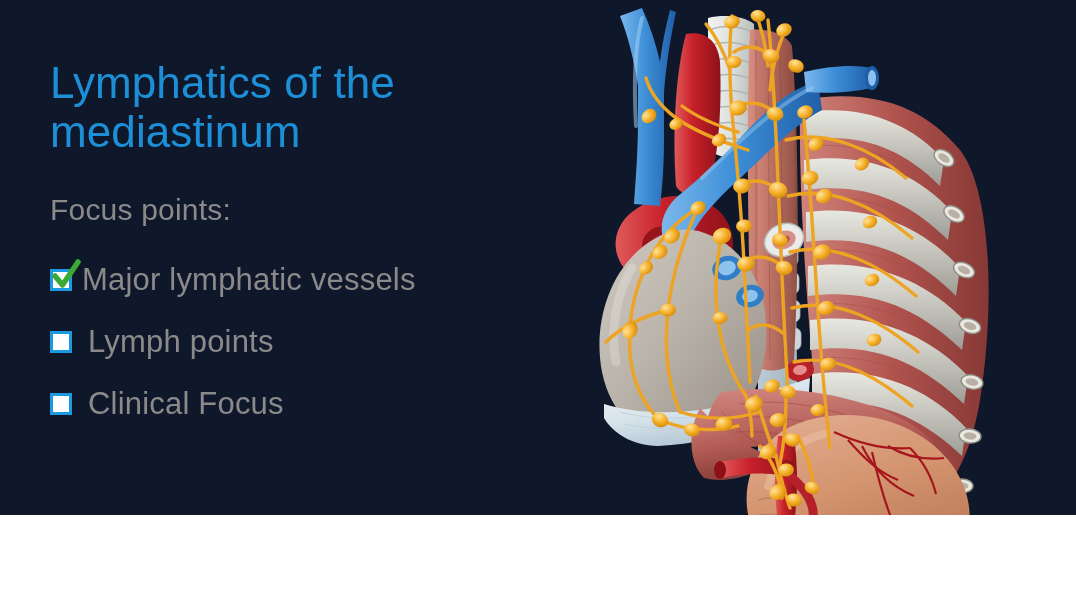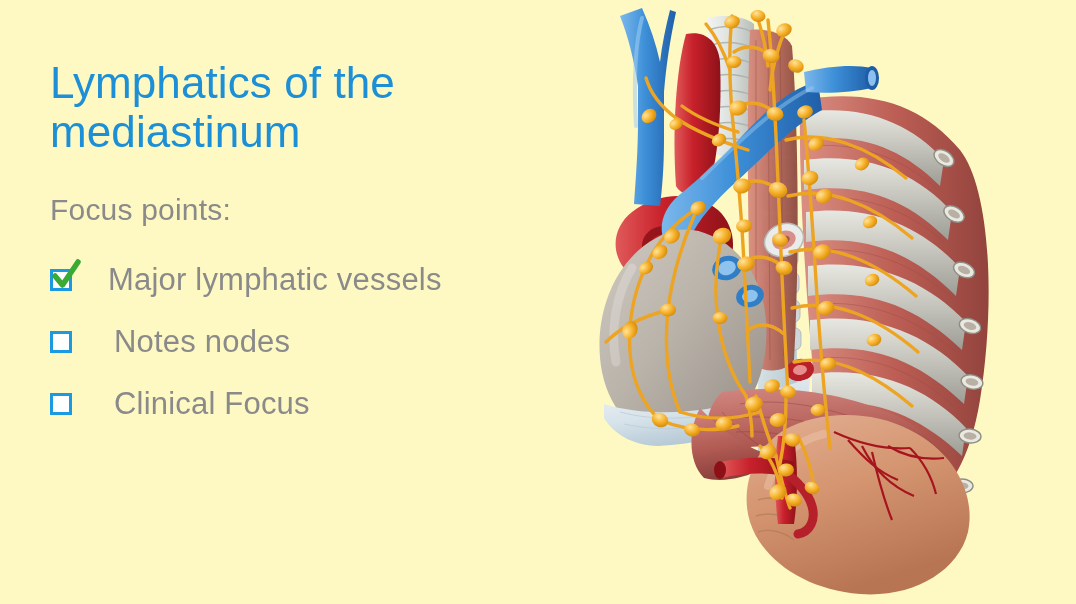--- a/index.html
+++ b/index.html
@@ -7,22 +7,22 @@
     margin: 0;
     padding: 0;
     background: #ffffff;
   }
   body {
     font-family: "Liberation Sans", sans-serif;
   }
   .slide {
     position: relative;
     width: 1076px;
-    height: 604px;
-    background: #fef9c3;
+    height: 515px;
+    background: #0f172a;
     overflow: hidden;
   }
 
   
   .text-col {
     position: absolute;
     left: 50px;
     top: 58px;
     width: 520px;
   }
@@ -48,21 +48,20 @@
 
   .focus-list {
     list-style: none;
     margin: 0;
     padding: 0;
   }
   .focus-item {
     display: flex;
     align-items: center;
     height: 62px;
-    gap: 26px;
   }
   .cb {
     position: relative;
     width: 26px;
     height: 26px;
     flex: 0 0 26px;
     margin-right: 12px;
     box-sizing: border-box;
   }
   .cb .box {
@@ -124,21 +123,21 @@
             <path d="M7 18 L14.5 27 L30 4" fill="none" stroke="#3aaa35" stroke-width="5.5" stroke-linecap="round" stroke-linejoin="round"></path>
           </svg>
         </span>
         <span class="item-label">Major lymphatic vessels</span>
       </li>
 
       <li class="focus-item">
         <span class="cb">
           <span class="box"></span>
         </span>
-        <span class="item-label">Notes nodes</span>
+        <span class="item-label">Lymph points</span>
       </li>
 
       <li class="focus-item">
         <span class="cb">
           <span class="box"></span>
         </span>
         <span class="item-label">Clinical Focus</span>
       </li>
 
     </ul>

